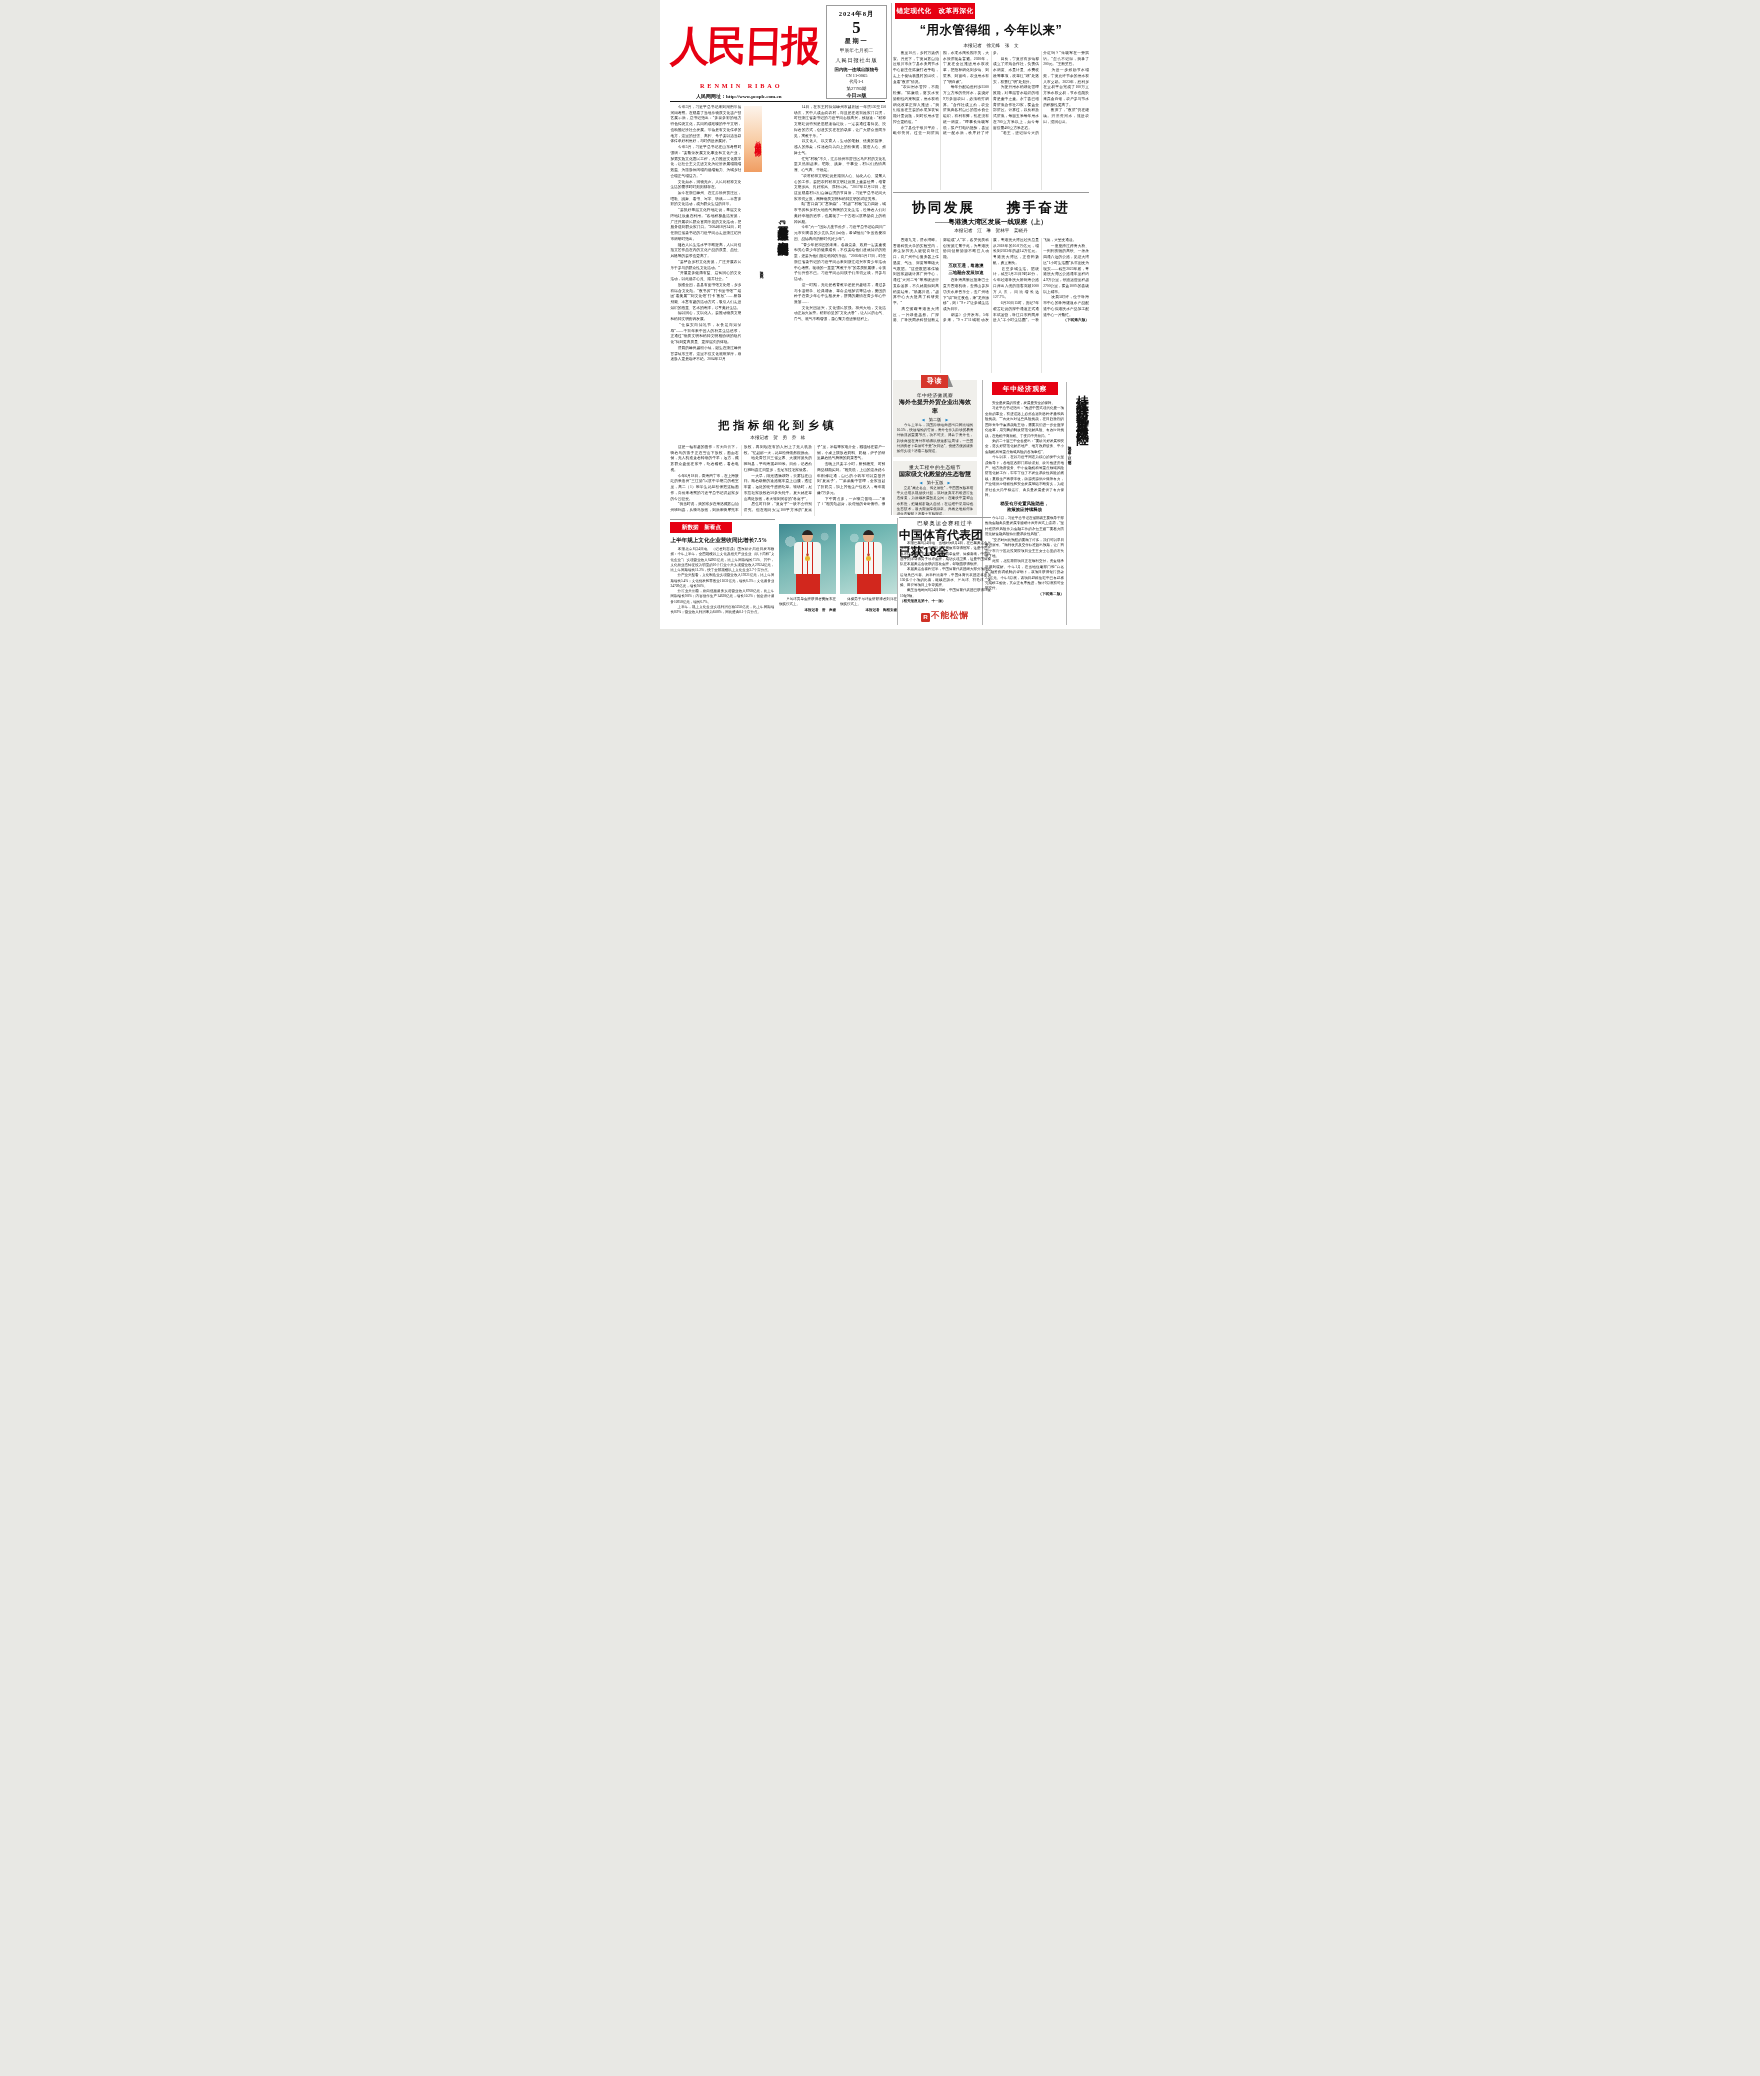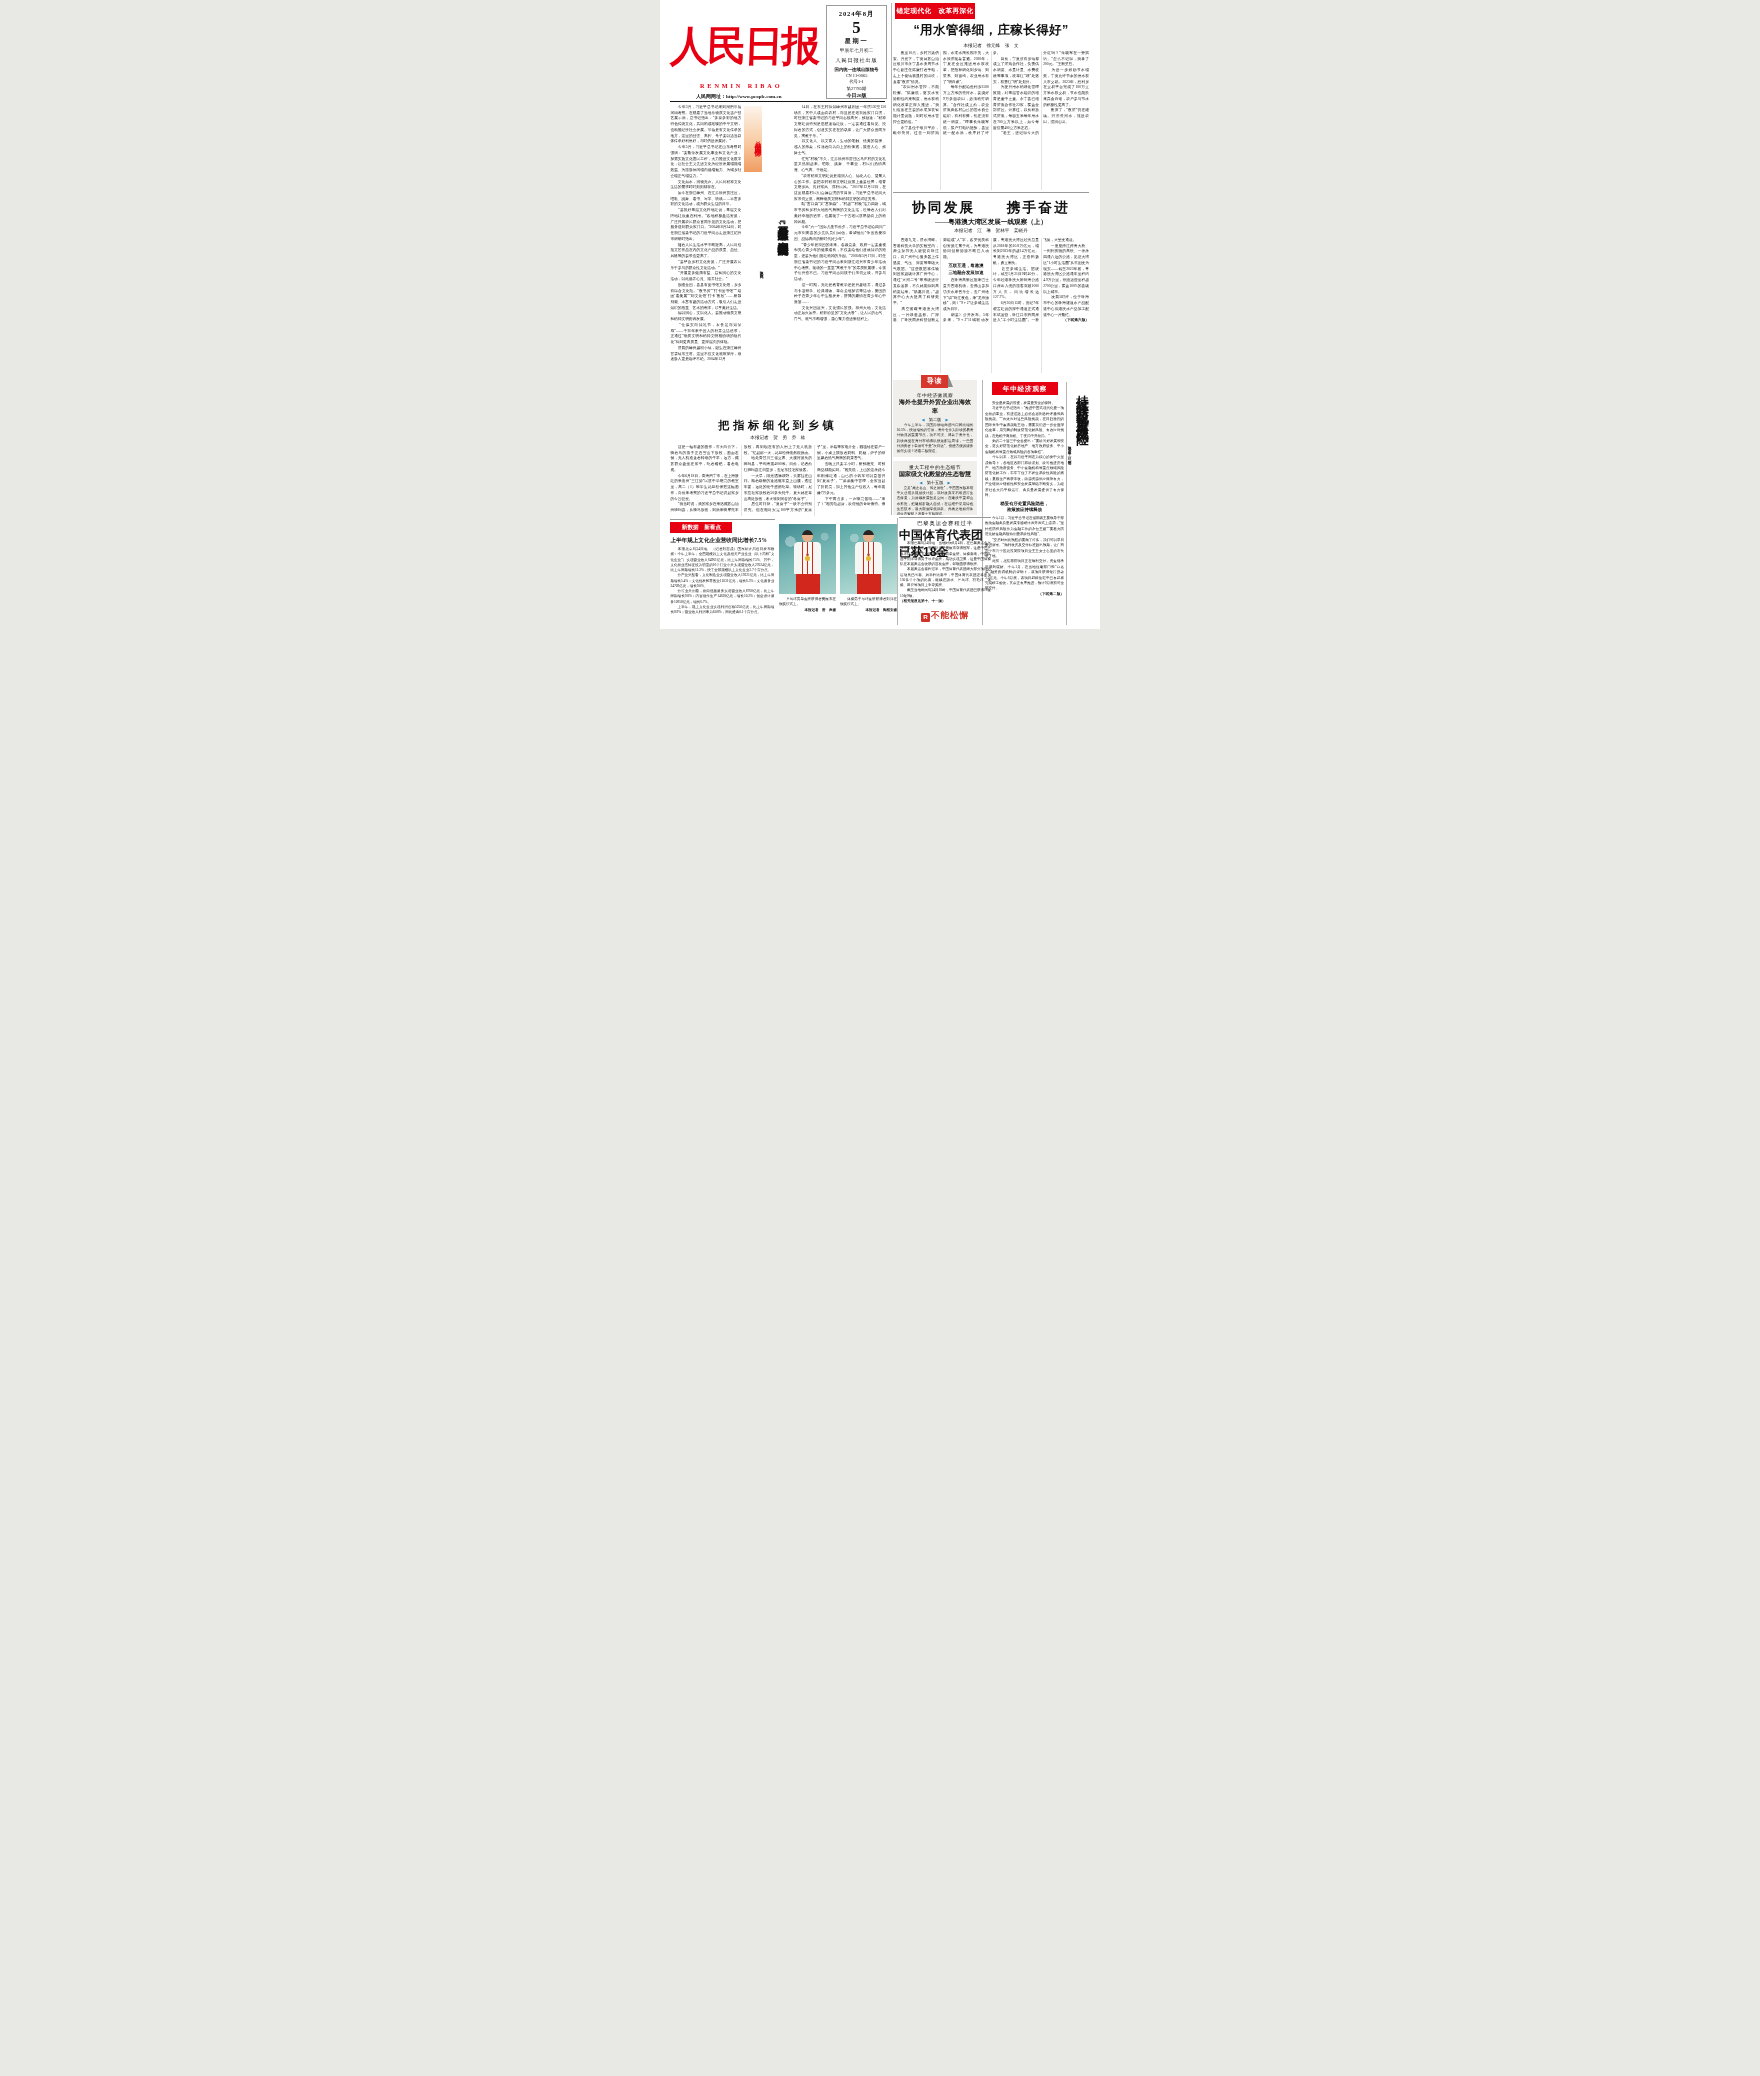--- a/index.html
+++ b/index.html
@@ -134,21 +134,21 @@
     <div class="d8">代号1-1</div>
     <div class="d9">第27785期</div>
     <div class="d10">今日20版</div>
   </div>
 
   <div class="abs vrule" style="left:231px;top:3.3px;height:512px;"></div>
   <div class="abs thick" style="left:10.4px;top:101px;width:215px;"></div>
   <div class="abs hrule" style="left:233px;top:192px;width:196px;"></div>
 
   <div class="abs banner sans">锚定现代化　改革再深化</div>
-  <div class="abs tr-headline sans">“用水管得细，庄稼长得好”</div>
+  <div class="abs tr-headline sans">“用水管得细，今年以来”</div>
   <div class="abs byline" style="left:233px;top:43px;width:196px;">本报记者　徐元锋　张　文</div>
   <div class="abs body9 jus cols4 clip pre" style="left:233px;top:51px;width:196px;height:139px;">　　夜里10点，乡村万籁俱寂。月光下，宁夏回族自治区银川市永宁县水务局节水中心副主任陈谦打着手电，走上李俊镇杨显村的田坎，查看“夜灌”情况。
 　　“农田用水管控，不能松懈。”陈谦说，落实水资源刚性约束制度，用水权精细化改革正深入推进，“我们准备在主要的水渠加装智能计量设施，到时候用水管控会更精准。”
 　　永宁县位于银川平原，毗邻黄河。过去一到灌溉期，水渠水闸长期不关，大水漫灌现象普遍。2020年，宁夏在全区推进用水权改革，把指标细化到乡镇、到渠系、到亩均，农业用水有了“明白账”。
 　　每年分配给胜利乡3500万立方米的黄河水，要浇好9万多亩农田，必须精打细算。“合作社成立前，农业灌溉由各村自己的管水协会组织，有利有弊，乱在没有统一调度。”理事长朱晓军说，挨户打电话提醒，县里统一配水后，秩序好了许多。
 　　目前，宁夏所有乡镇都成立了灌溉合作社，负责供水调度、水量计量、水费收缴等事项，改革往“细”处落实，权责往“明”处划分。
 　　为提升用水精细化管理效能，对基层管水组织的培育是重中之重。永宁县已培育灌溉合作社23家，覆盖全部灌区。计算过，以前粗放式灌溉，每亩玉米每年用水在700立方米以上，如今每亩仅需400立方米左右。
 　　“老王，还记得今天的分红吗？”朱晓军在一旁插话。“怎么不记得，我拿了200元。”王新笑答。
 　　为进一步鼓励节水增效，宁夏允许节余的用水权入市交易。2023年，胜利乡在交易平台完成了100万立方米水权交易，节水也能换来真金白银，农户参与节水的积极性更高了。
 　　夜深了，“夜灌”仍在继续。汩汩黄河水，流进农田，浸润心田。</div>

